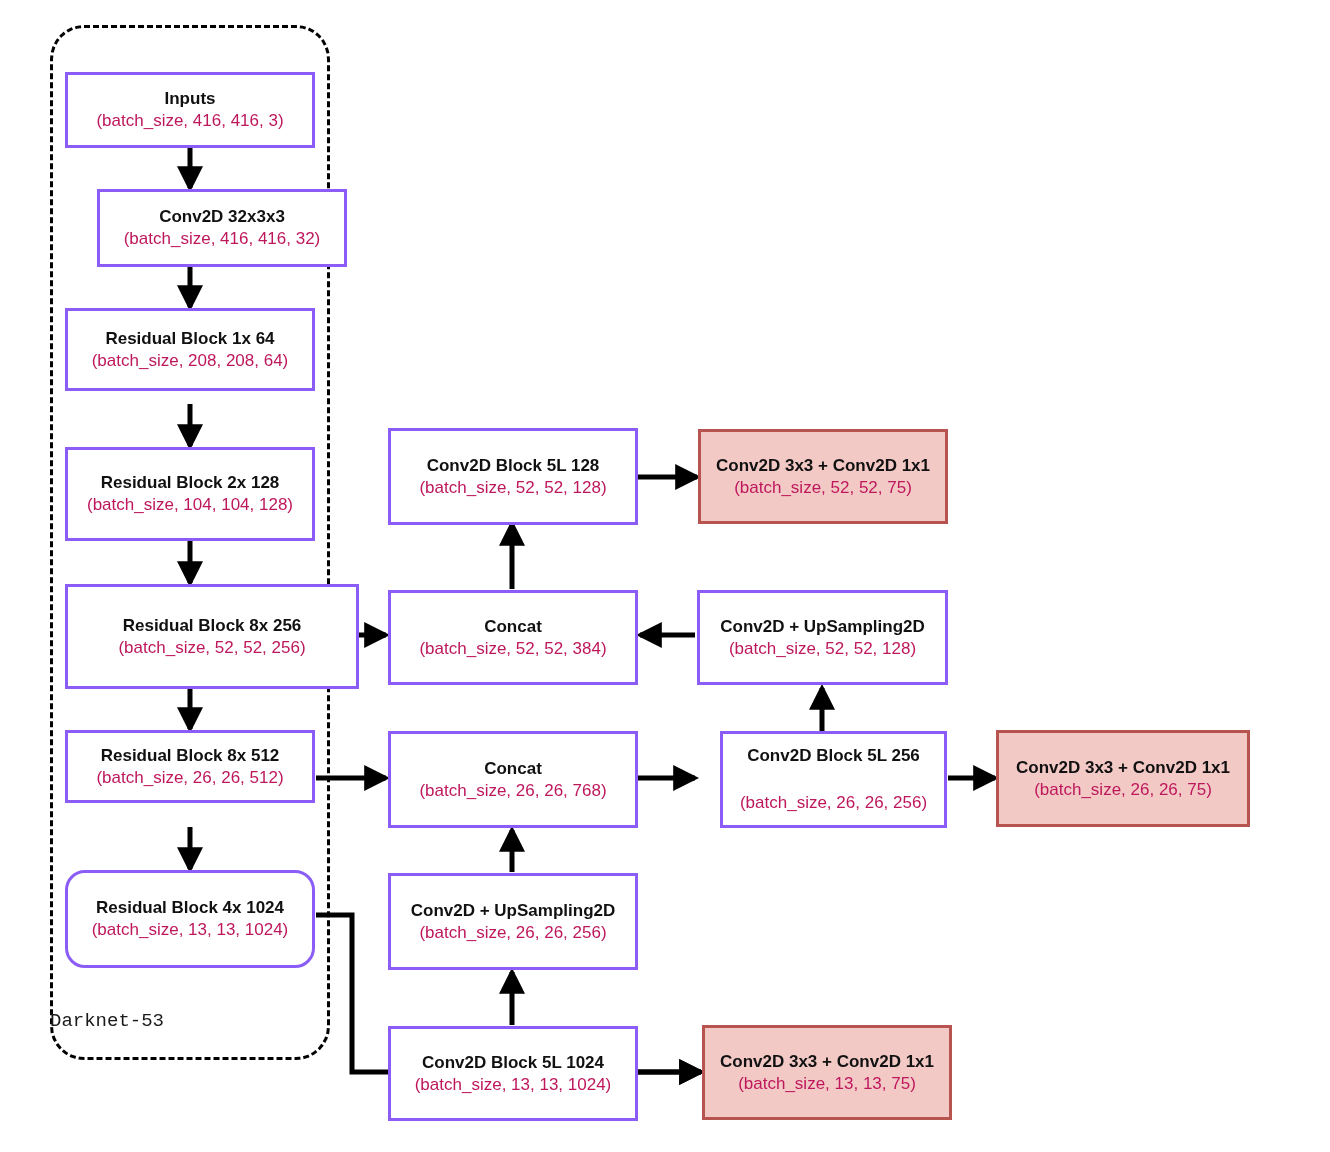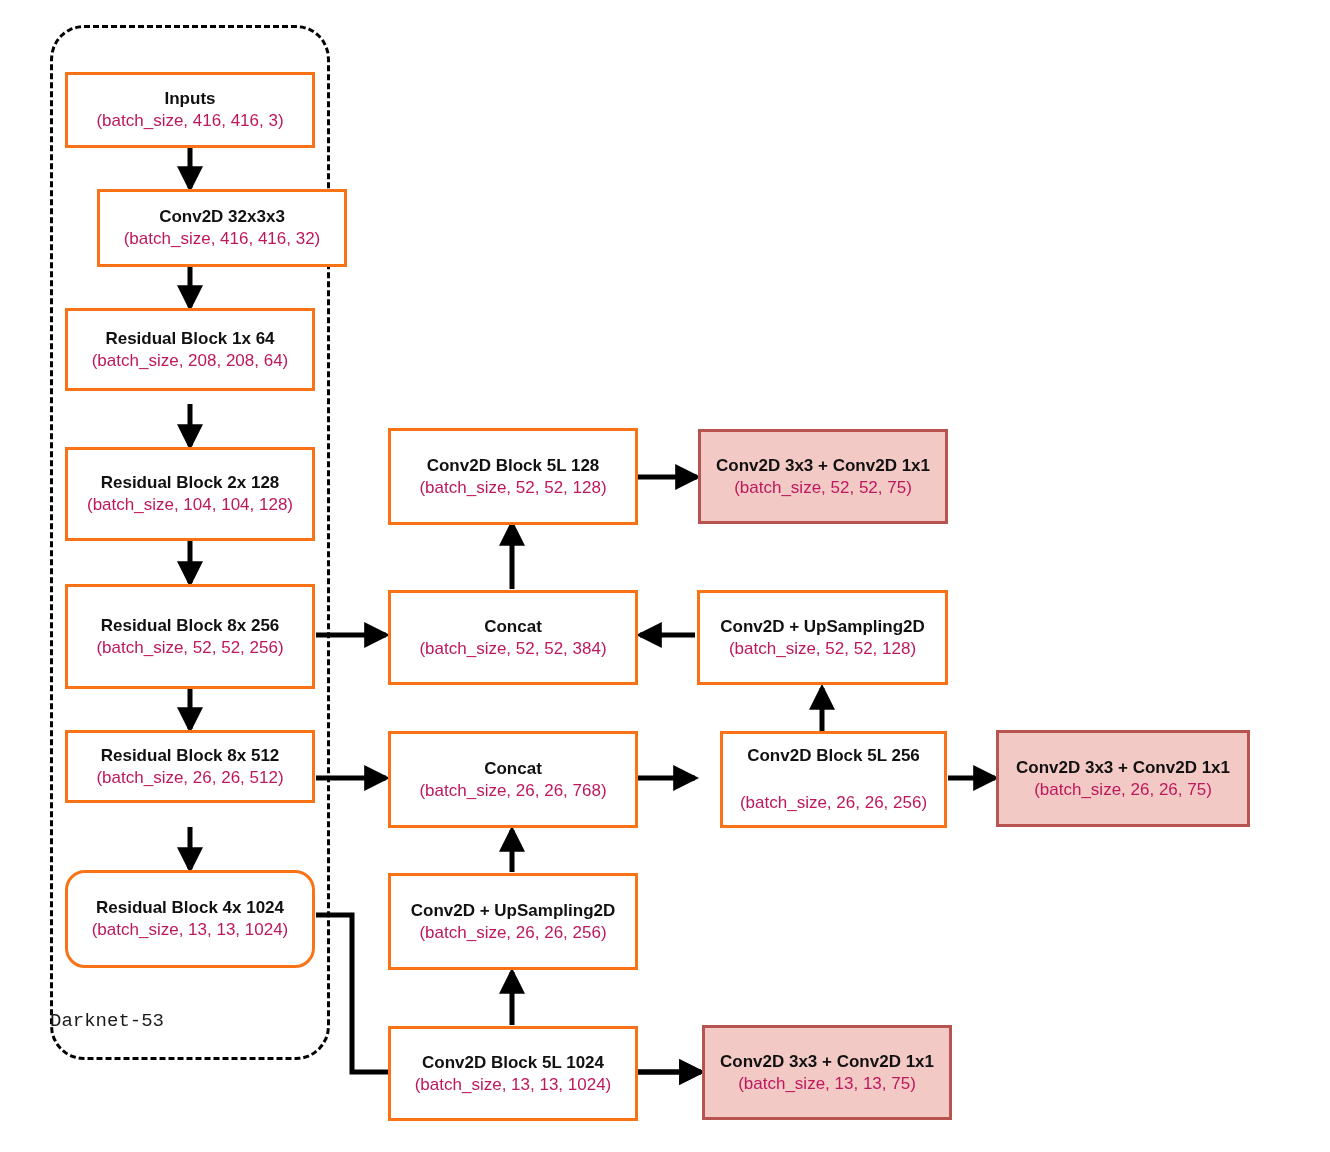--- a/index.html
+++ b/index.html
@@ -38,21 +38,21 @@
     font-size: 19px;
     font-weight: 400;
     color: #1a1a1a;
     text-align: left;
     white-space: nowrap;
     font-family: Liberation Mono, monospace;
   }
   .node {
     position: absolute;
     box-sizing: border-box;
-    border: 3px solid #f97316;
+    border: 3px solid #8b5cf6;
     background: #ffffff;
     display: flex;
     flex-direction: column;
     align-items: center;
     justify-content: center;
     text-align: center;
     padding: 2px 4px;
     line-height: 1.28;
   }
   .node.output {
@@ -127,21 +127,21 @@
   <div class="node" style="left:65px; top:308px; width:250px; height:83px;">
     <div class="title">Residual Block 1x  64</div>
     <div class="shape">(batch_size, 208, 208, 64)</div>
   </div>
 
   <div class="node" style="left:65px; top:447px; width:250px; height:94px;">
     <div class="title">Residual Block 2x  128</div>
     <div class="shape">(batch_size, 104, 104, 128)</div>
   </div>
 
-  <div class="node" style="left:65px; top:584px; width:250px; height:105px;">
+  <div class="node" style="left:65px; top:584px; width:294px; height:105px;">
     <div class="title">Residual Block 8x  256</div>
     <div class="shape">(batch_size, 52, 52, 256)</div>
   </div>
 
   <div class="node" style="left:65px; top:730px; width:250px; height:73px;">
     <div class="title">Residual Block 8x  512</div>
     <div class="shape">(batch_size, 26, 26, 512)</div>
   </div>
 
   <div class="node" style="left:65px; top:870px; width:250px; height:98px;border-radius:20px;">

